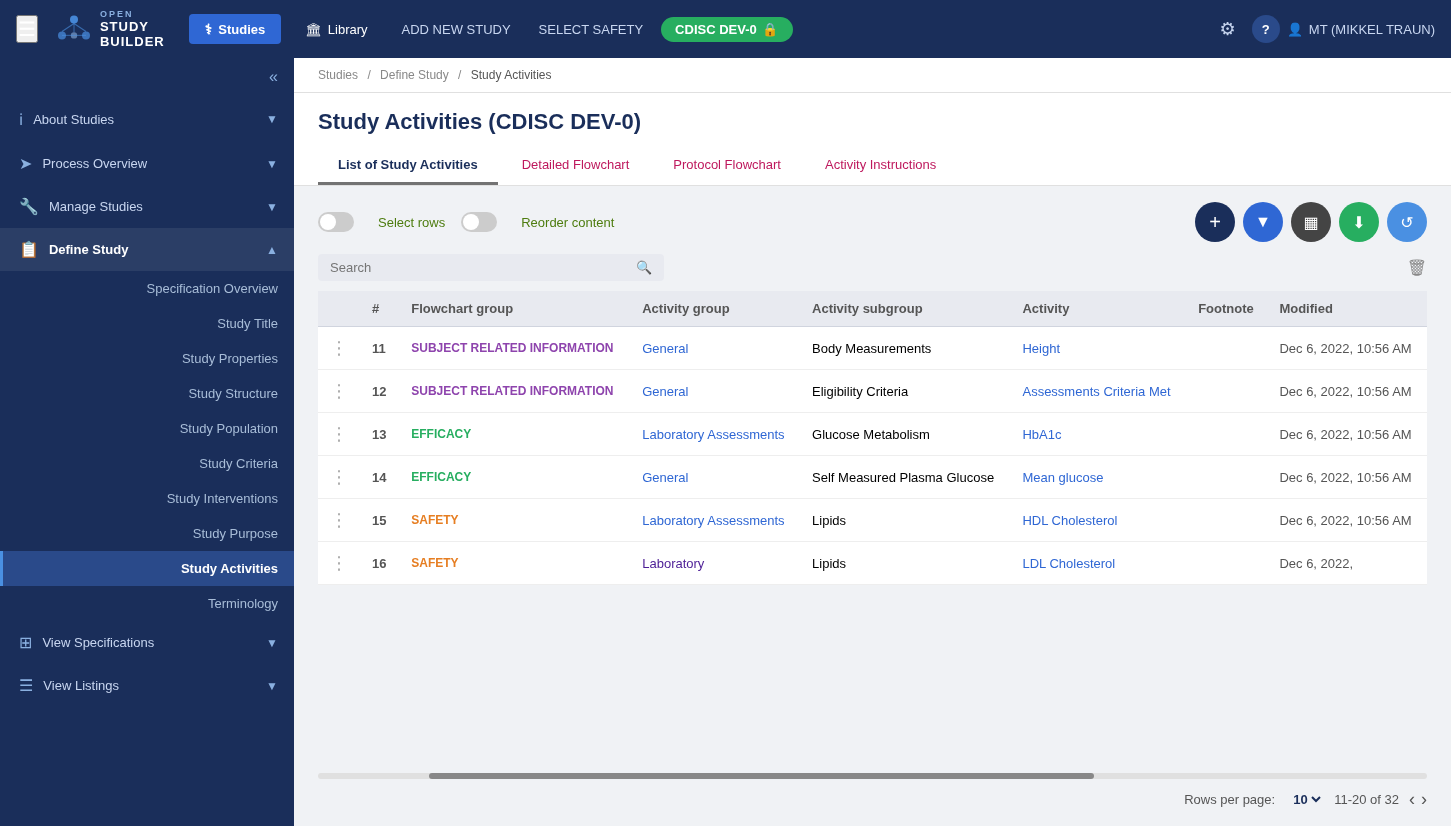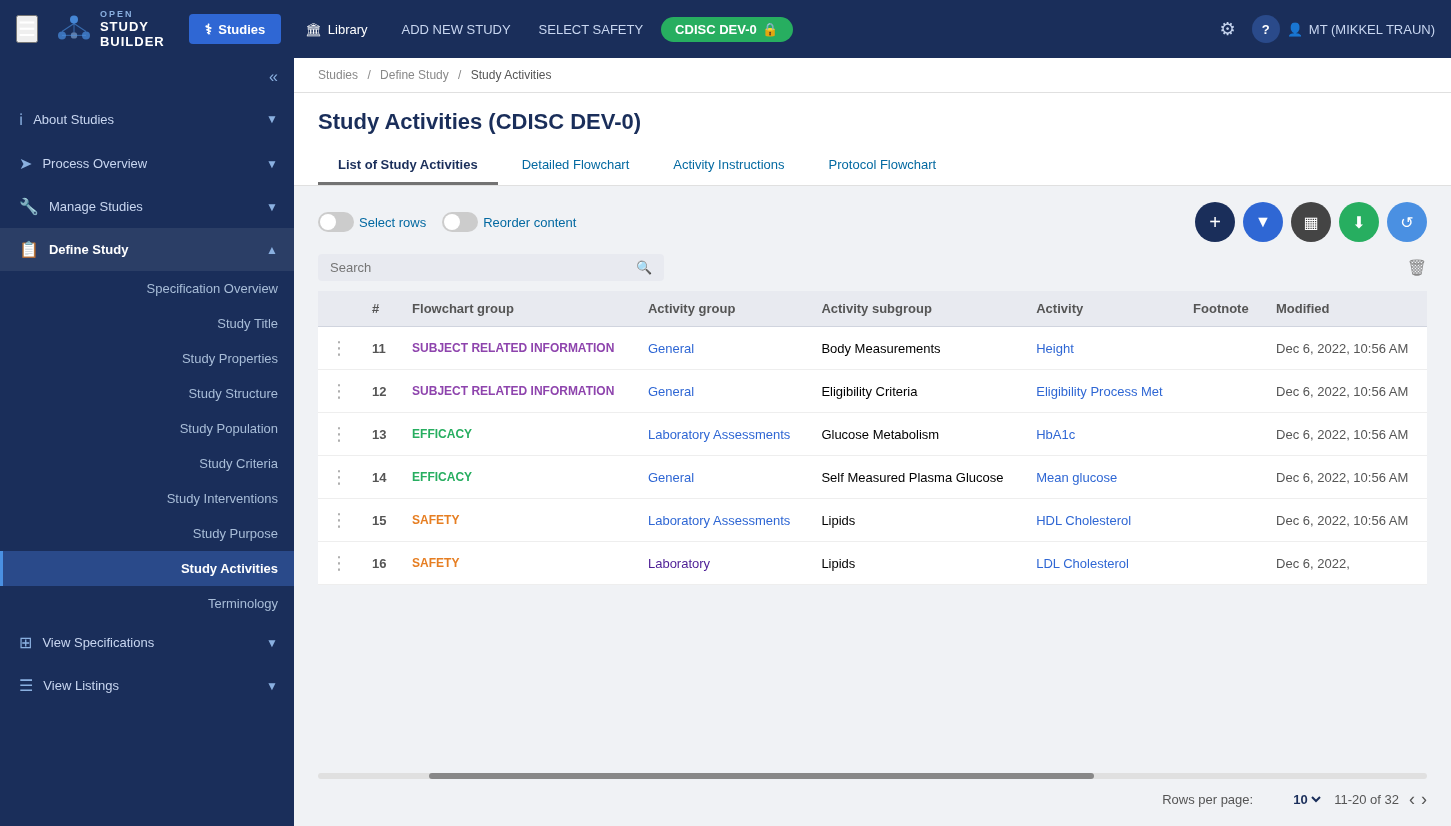--- a/index.html
+++ b/index.html
@@ -173,21 +173,21 @@
       color: #1a2e5a;
       margin-bottom: 12px;
     }
     .tabs-bar {
       display: flex;
       gap: 0;
     }
     .tab {
       padding: 10px 20px;
       font-size: 13px;
-      color: #0369a1;
+      color: #be185d;
       cursor: pointer;
       border-bottom: 3px solid transparent;
       margin-right: 4px;
       white-space: nowrap;
     }
     .tab.active {
       color: #1a2e5a;
       font-weight: 700;
       border-bottom: 3px solid #737373;
     }
@@ -203,22 +203,22 @@
     
     .toolbar-row {
       display: flex;
       align-items: center;
       margin-bottom: 12px;
       gap: 16px;
     }
     .toggle-group {
       display: flex;
       align-items: center;
-      gap: 5px;
-      color: #0369a1;
+      gap: 24px;
+      color: #4d7c0f;
       font-size: 13px;
     }
     .toggle {
       width: 36px;
       height: 20px;
       background: #ccc;
       border-radius: 10px;
       position: relative;
       cursor: pointer;
     }
@@ -329,21 +329,20 @@
       flex-shrink: 0;
     }
     .pagination-row .rows-label { margin-right: 4px; }
     .rows-select {
       border: none;
       background: transparent;
       font-size: 13px;
       color: #1a2e5a;
       font-weight: 700;
       cursor: pointer;
-      margin-left: 22px;
     }
     .pagination-nav {
       display: flex;
       align-items: center;
       gap: 6px;
     }
     .page-nav-btn {
       background: none;
       border: none;
       font-size: 18px;
@@ -470,22 +469,22 @@
       <a href="#">Define Study</a>
       <span class="sep"> / </span>
       <span class="current">Study Activities</span>
     </div>
 
     <div class="page-header">
       <h1 class="page-title">Study Activities (CDISC DEV-0)</h1>
       <div class="tabs-bar">
         <div class="tab active">List of Study Activities</div>
         <div class="tab">Detailed Flowchart</div>
+        <div class="tab">Protocol Flowchart</div>
         <div class="tab">Activity Instructions</div>
-        <div class="tab">Protocol Flowchart</div>
       </div>
     </div>
 
     <div class="table-container">
 
       <div class="toolbar-row">
         <div class="toggle-group">
           <div class="toggle"></div>
           <span>Select rows</span>
         </div>
@@ -544,21 +543,21 @@
     <td style="color:#2f67d4;">Height</td>
     <td></td>
     <td style="color:#555;">Dec 6, 2022, 10:56 AM</td>
   </tr>
               <tr>
     <td class="dots" style="color:#aaa;font-size:18px;cursor:pointer;">⋮</td>
     <td class="num">12</td>
     <td style="color:#8e44ad;font-weight:600;font-size:12px;">SUBJECT RELATED INFORMATION</td>
     <td style="color:#2f67d4;">General</td>
     <td>Eligibility Criteria</td>
-    <td style="color:#2f67d4;">Eligibility Process Met</td>
+    <td style="color:#2f67d4;">Assessments Criteria Met</td>
     <td></td>
     <td style="color:#555;">Dec 6, 2022, 10:56 AM</td>
   </tr>
               <tr>
     <td class="dots" style="color:#aaa;font-size:18px;cursor:pointer;">⋮</td>
     <td class="num">13</td>
     <td style="color:#27ae60;font-weight:600;font-size:12px;">EFFICACY</td>
     <td style="color:#2f67d4;">Laboratory Assessments</td>
     <td>Glucose Metabolism</td>
     <td style="color:#2f67d4;">HbA1c</td>

